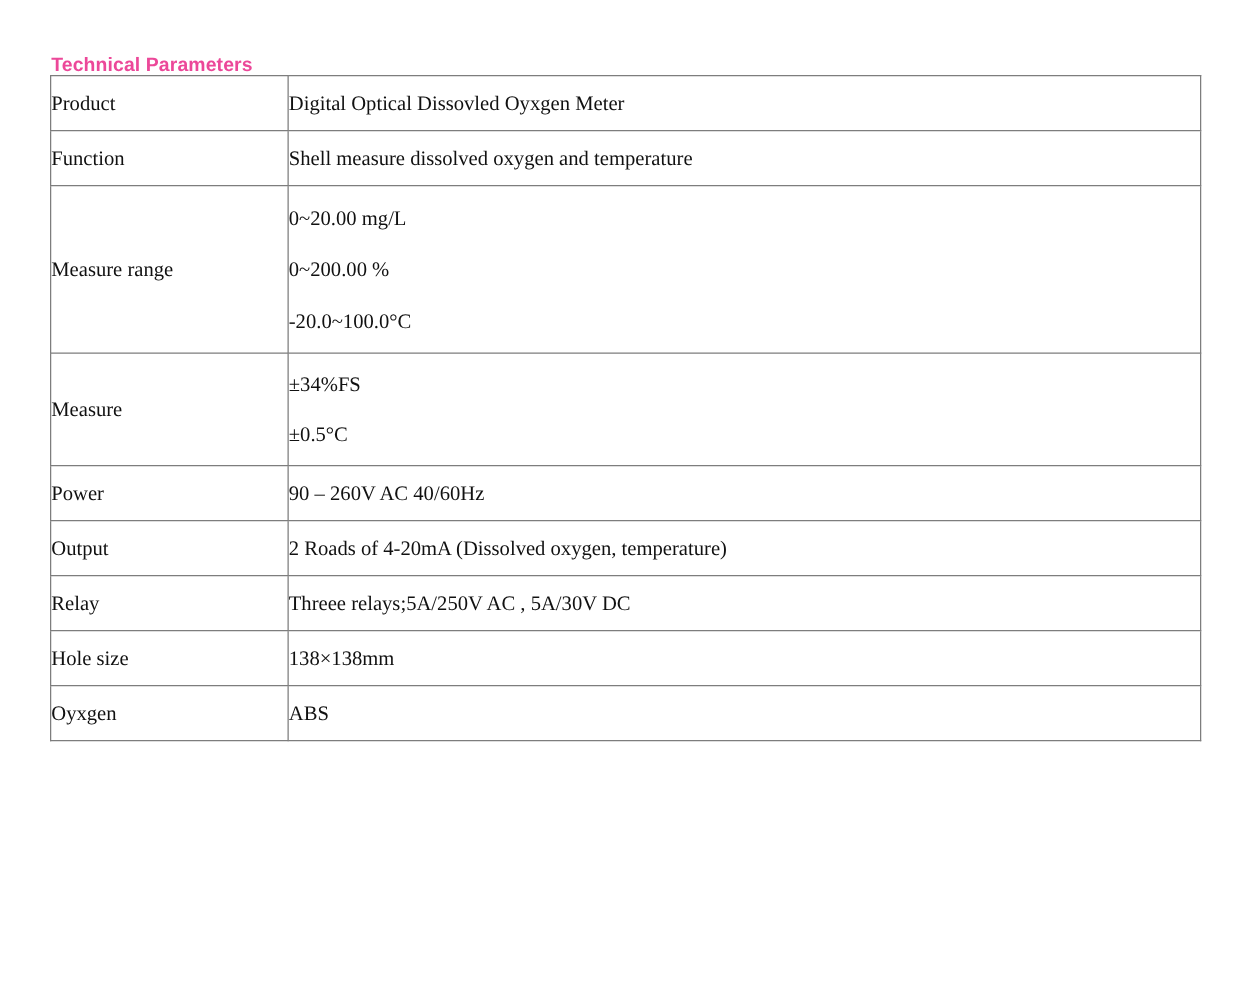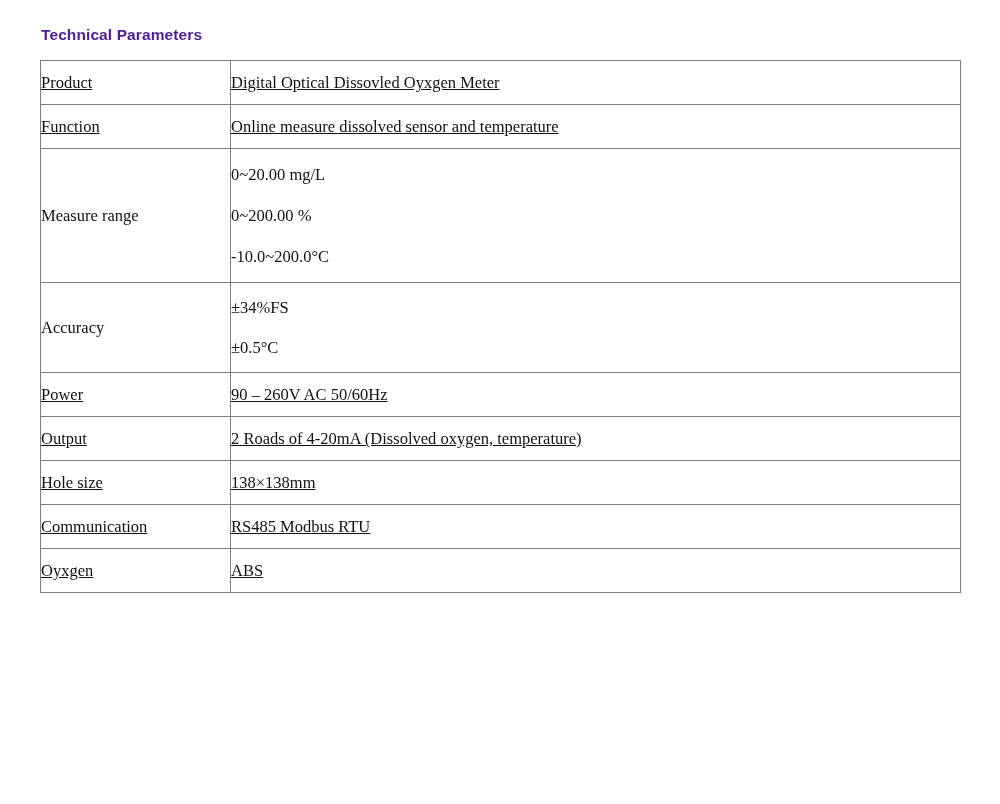--- a/index.html
+++ b/index.html
@@ -19,25 +19,25 @@
     position: relative;
     width: 1000px;
     height: 804px;
     background: #ffffff;
   }
 
   
   .doc-title {
     position: absolute;
     left: 41px;
-    top: 25px;
+    top: 43px;
     font-family: "Liberation Sans", "DejaVu Sans", sans-serif;
     font-size: 15.5px;
     font-weight: bold;
-    color: #4c1d95;
+    color: #ec4899;
     letter-spacing: 0.1px;
     white-space: nowrap;
     line-height: 20px;
   }
 
   
   .spec-table-wrap {
     position: absolute;
     left: 40px;
     top: 60px;
@@ -60,21 +60,21 @@
   td.cell-label {
     width: 189px;
     padding: 0 0 0 12px;
     white-space: nowrap;
   }
   td.cell-value {
     width: 729px;
     padding: 0 0 0 11px;
   }
   
-  tr.row-1 td { height: 43px; text-decoration: underline; }
+  tr.row-1 td { height: 43px; }
   
   tr.row-3 td { height: 133px; }
   tr.row-2 td { height: 89px; }
 
   .vlines {
     display: block;
   }
   .vlines .vline {
     display: block;
     white-space: nowrap;
@@ -99,72 +99,72 @@
             <td class="cell-value">
               <span class="vlines">
                 <span class="vline">Digital Optical Dissovled Oyxgen Meter</span>
               </span>
             </td>
           </tr>
           <tr class="row-1">
             <td class="cell-label">Function</td>
             <td class="cell-value">
               <span class="vlines">
-                <span class="vline">Online measure dissolved sensor and temperature</span>
+                <span class="vline">Shell measure dissolved oxygen and temperature</span>
               </span>
             </td>
           </tr>
           <tr class="row-3">
             <td class="cell-label">Measure range</td>
             <td class="cell-value">
               <span class="vlines">
                 <span class="vline">0~20.00 mg/L</span>
                 <span class="vline">0~200.00 %</span>
-                <span class="vline">-10.0~200.0°C</span>
+                <span class="vline">-20.0~100.0°C</span>
               </span>
             </td>
           </tr>
           <tr class="row-2">
-            <td class="cell-label">Accuracy</td>
+            <td class="cell-label">Measure</td>
             <td class="cell-value">
               <span class="vlines">
                 <span class="vline">±34%FS</span>
                 <span class="vline">±0.5°C</span>
               </span>
             </td>
           </tr>
           <tr class="row-1">
             <td class="cell-label">Power</td>
             <td class="cell-value">
               <span class="vlines">
-                <span class="vline">90 – 260V AC 50/60Hz</span>
+                <span class="vline">90 – 260V AC 40/60Hz</span>
               </span>
             </td>
           </tr>
           <tr class="row-1">
             <td class="cell-label">Output</td>
             <td class="cell-value">
               <span class="vlines">
                 <span class="vline">2 Roads of 4-20mA (Dissolved oxygen, temperature)</span>
               </span>
             </td>
           </tr>
           <tr class="row-1">
+            <td class="cell-label">Relay</td>
+            <td class="cell-value">
+              <span class="vlines">
+                <span class="vline">Threee relays;5A/250V AC , 5A/30V DC</span>
+              </span>
+            </td>
+          </tr>
+          <tr class="row-1">
             <td class="cell-label">Hole size</td>
             <td class="cell-value">
               <span class="vlines">
                 <span class="vline">138×138mm</span>
-              </span>
-            </td>
-          </tr>
-          <tr class="row-1">
-            <td class="cell-label">Communication</td>
-            <td class="cell-value">
-              <span class="vlines">
-                <span class="vline">RS485 Modbus RTU</span>
               </span>
             </td>
           </tr>
           <tr class="row-1">
             <td class="cell-label">Oyxgen</td>
             <td class="cell-value">
               <span class="vlines">
                 <span class="vline">ABS</span>
               </span>
             </td>

